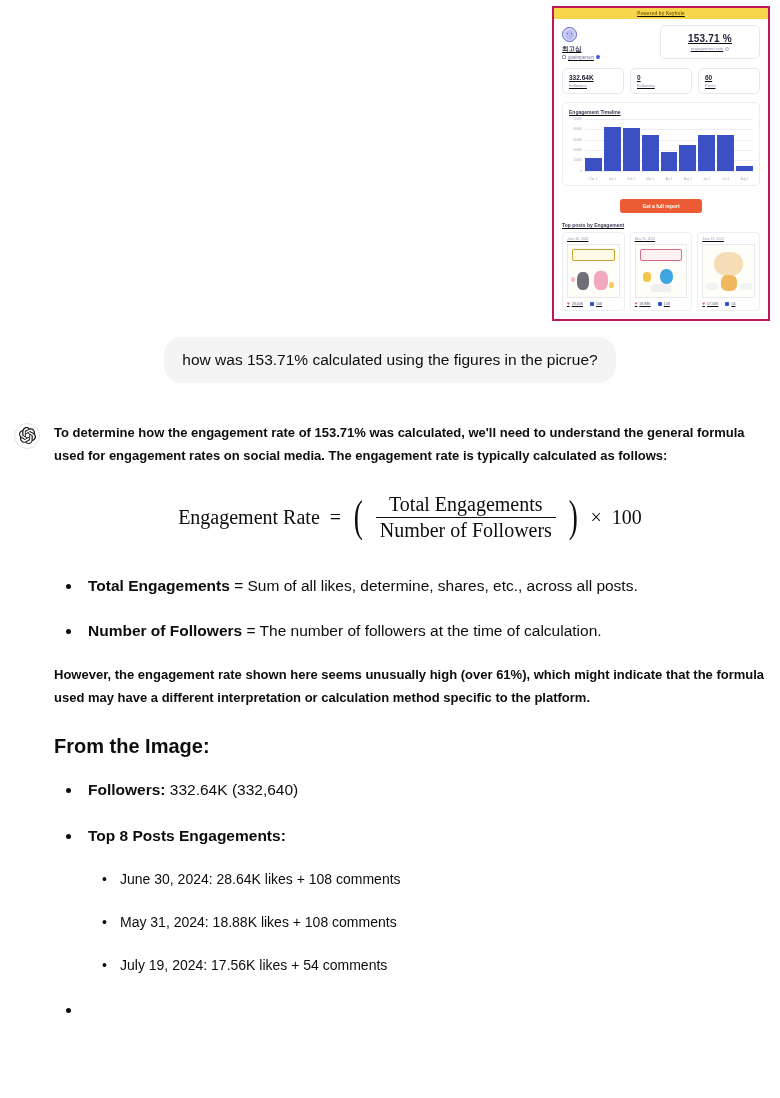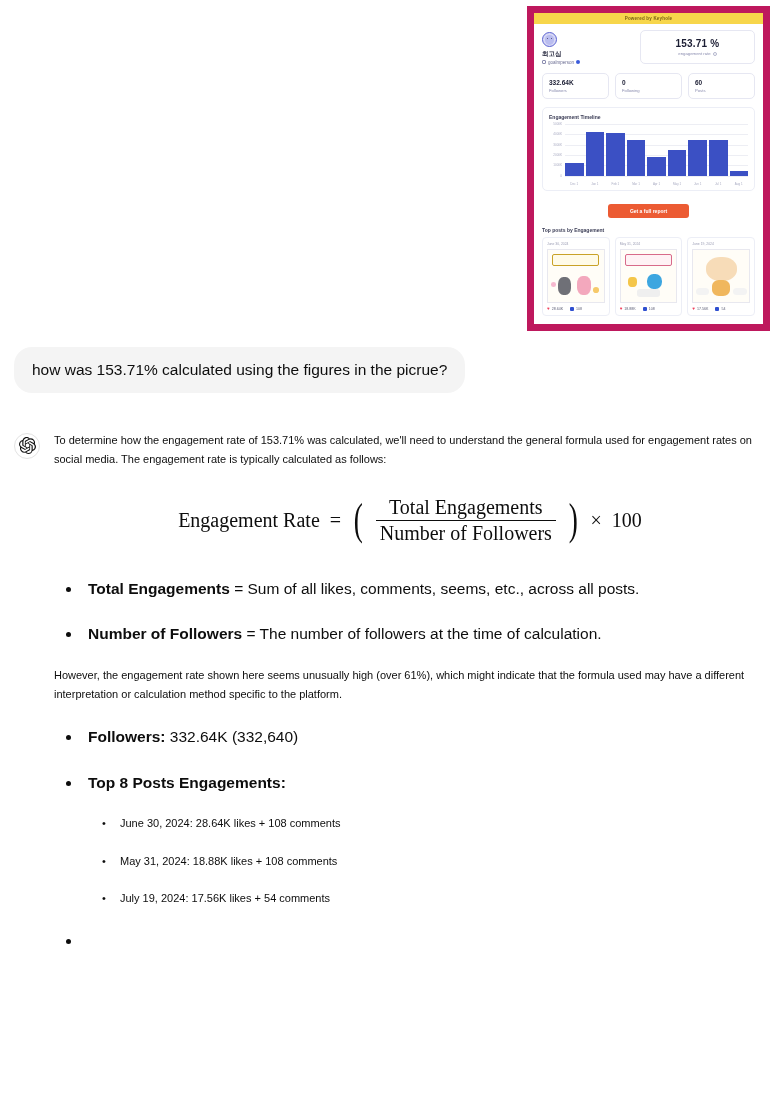--- a/index.html
+++ b/index.html
@@ -12,25 +12,26 @@
     overflow: hidden;
   }
 
   
   .attachment-row {
     display: flex;
     justify-content: flex-end;
     padding: 6px 10px 0 0;
   }
   .report-card {
-    width: 243px;
+    width: 218px;
     background: #ffffff;
-    border: 7px solid #be185d;
+    border: 2px solid #be185d;
     overflow: hidden;
     position: relative;
+    text-decoration: underline;
   }
   .report-banner {
     background: #f7d64b;
     color: #7a6213;
     font-size: 4.5px;
     text-align: center;
     padding: 3px 0;
     letter-spacing: .2px;
     font-weight: 700;
   }
@@ -184,21 +185,21 @@
     height: 12px; border: 1px solid #c9a227; border-radius: 2px;
     background: #fffbe8;
   }
   .thumb-banner.pink { border-color:#d86a8a; background:#fff2f5; }
   .blob {
     position:absolute; border-radius: 50%;
   }
 
   
   .thread { padding: 0 14px; }
-  .user-row { display: flex; justify-content: flex-start; margin-top: 16px; }
+  .user-row { display: flex; justify-content: center; margin-top: 16px; }
   .user-bubble {
     background: #f4f4f4;
     border-radius: 18px;
     padding: 11px 18px;
     font-size: 15.5px;
     line-height: 1.5;
     color: #0d0d0d;
     max-width: 480px;
   }
 
@@ -206,24 +207,25 @@
   .assistant-avatar {
     width: 26px; height: 26px; min-width: 26px;
     border: 1px solid #e3e3e3;
     border-radius: 50%;
     display: flex; align-items: center; justify-content: center;
     margin-top: 2px;
   }
   .assistant-body { flex: 1; max-width: 712px; }
 
   .assistant-body p {
-    font-size: 11px;
+    font-size: 13px;
     line-height: 1.78;
     color: #0d0d0d;
     margin: 0 0 18px 0;
+    font-weight: bold;
   }
   .formula {
     font-family: "Liberation Serif", serif;
     font-size: 20px;
     text-align: center;
     margin: 26px 0 30px 0;
     color: #0d0d0d;
     display: flex; align-items: center; justify-content: center; gap: 10px;
   }
   .frac {
@@ -237,21 +239,21 @@
     display: inline-block; transform: scaleX(.62);
   }
 
   ul.lvl1 { margin: 0 0 18px 0; padding-left: 28px; }
   ul.lvl1 > li {
     font-size: 15.5px; line-height: 1.78; margin-bottom: 18px; padding-left: 6px;
   }
   ul.lvl1 > li:last-child { margin-bottom: 0; }
   ul.lvl2 { margin: 18px 0 0 0; padding-left: 30px; list-style: none; }
   ul.lvl2 > li {
-    font-size: 11px; line-height: 1.78; margin-bottom: 18px; position: relative;
+    font-size: 14px; line-height: 1.78; margin-bottom: 18px; position: relative;
     padding-left: 2px;
   }
   ul.lvl2 > li::before {
     content: "•"; position: absolute; left: -16px; color: #0d0d0d;
   }
   li b, .bold { font-weight: 700; }
   h3.section-h {
     font-size: 20px; font-weight: 700; margin: 26px 0 18px 0; color: #0d0d0d;
   }
 </style>
@@ -463,29 +465,30 @@
           <span class="den">Number of Followers</span>
         </span>
         <span class="paren">)</span>
         <span>×</span>
         <span>100</span>
       </div>
 
 
       <ul class="lvl1">
         <li>
-          <b class="bold">Total Engagements</b><span> = Sum of all likes, comments, seems, etc., across all posts.</span>
+          <b class="bold">Total Engagements</b><span> = Sum of all likes, determine, shares, etc., across all posts.</span>
         </li>
         <li>
           <b class="bold">Number of Followers</b><span> = The number of followers at the time of calculation.</span>
         </li>
       </ul>
 
       <p>However, the engagement rate shown here seems unusually high (over 61%), which might indicate that the formula used may have a different interpretation or calculation method specific to the platform.</p>
 
+      <h3 class="section-h">From the Image:</h3>
 
       <ul class="lvl1">
         <li>
           <b class="bold">Followers:</b><span> 332.64K (332,640)</span>
         </li>
         <li>
           <b class="bold">Top 8 Posts Engagements:</b>
           <ul class="lvl2">
             <li>June 30, 2024: 28.64K likes + 108 comments</li>
             <li>May 31, 2024: 18.88K likes + 108 comments</li>

